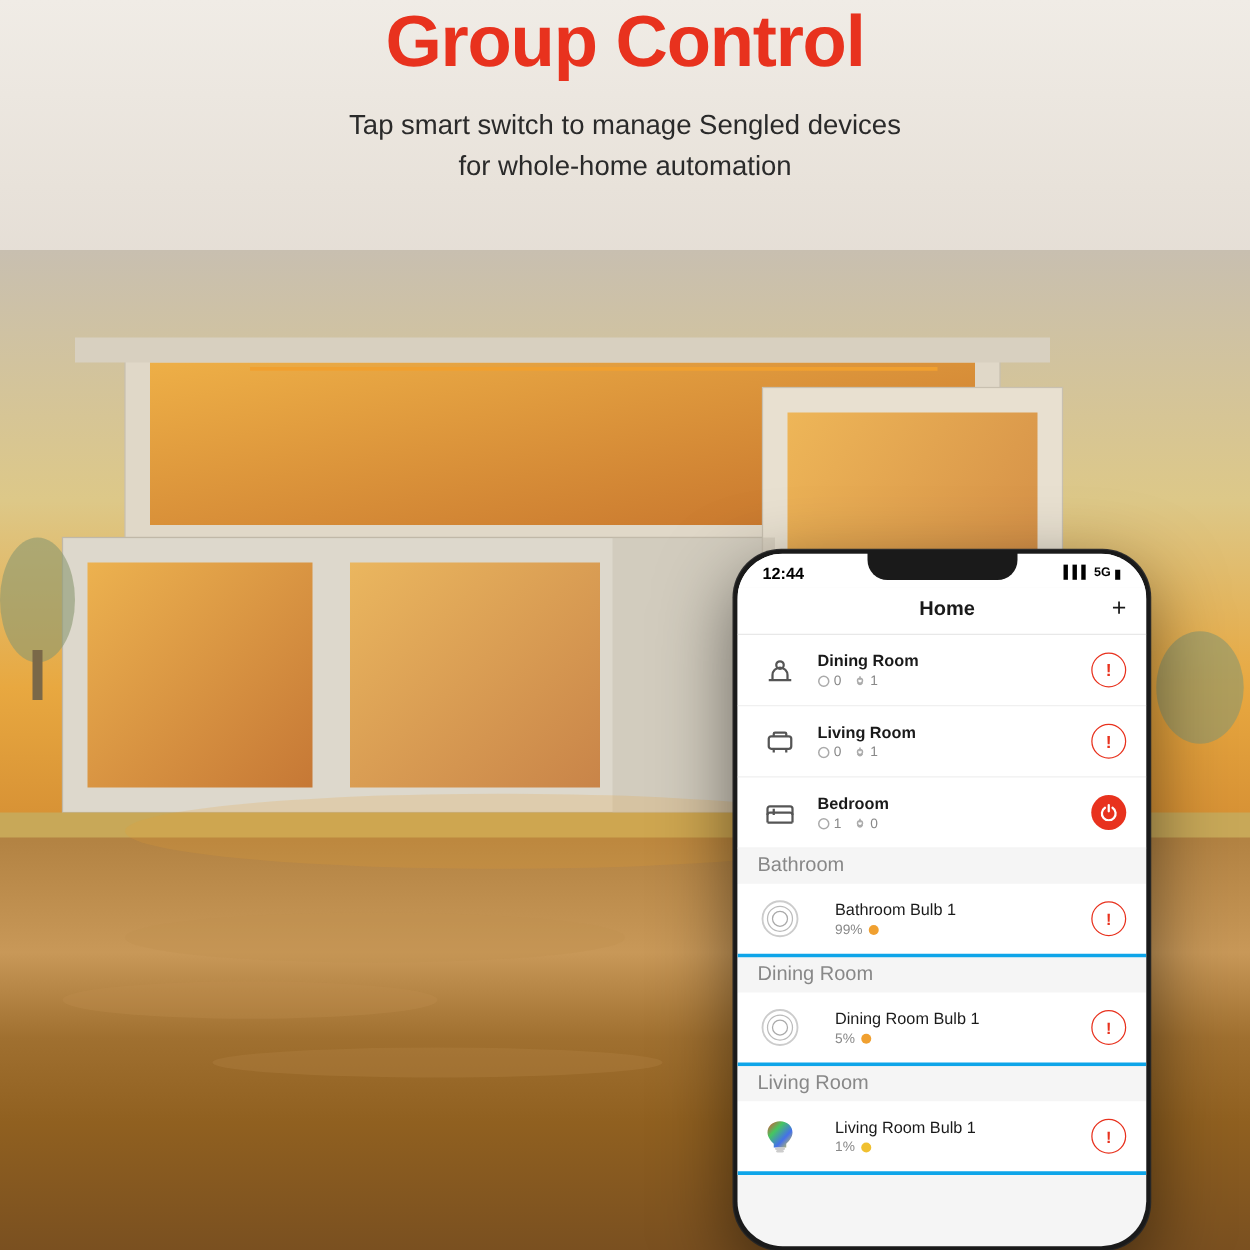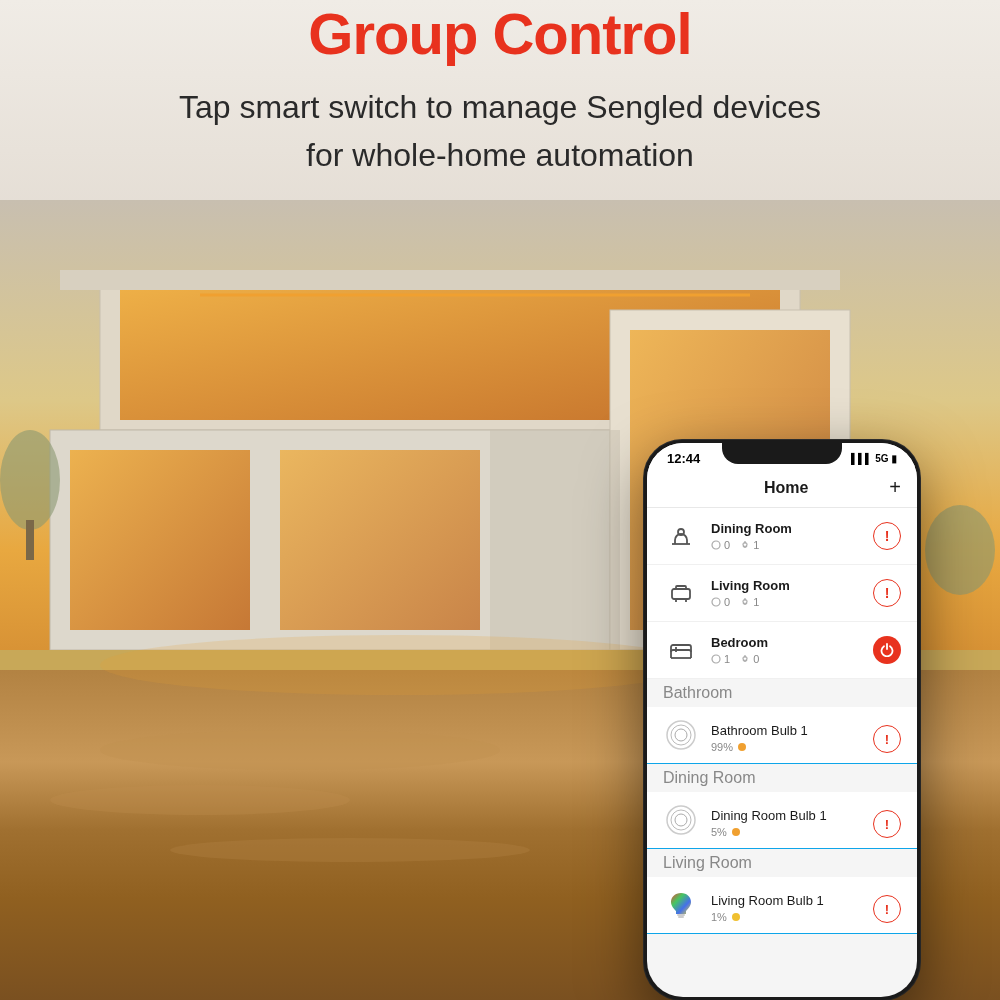--- a/index.html
+++ b/index.html
@@ -30,21 +30,21 @@
 
     .main-title {
       font-size: 58px;
       font-weight: 800;
       color: #e8321e;
       letter-spacing: -1px;
       margin-bottom: 16px;
     }
 
     .subtitle {
-      font-size: 32px;
+      font-size: 22px;
       font-weight: 400;
       color: #2a2a2a;
       line-height: 1.5;
     }
 
     
     .house-bg {
       position: absolute;
       top: 200px;
       left: 0;
@@ -79,21 +79,21 @@
         #f0a840 80%,
         #e89030 100%
       );
     }
 
     
     .phone-container {
       position: absolute;
       bottom: 0px;
       right: 80px;
-      width: 276px;
+      width: 333px;
       height: 560px;
       z-index: 20;
     }
 
     .phone-body {
       width: 100%;
       height: 100%;
       background: #1a1a1a;
       border-radius: 38px;
       padding: 3px;
@@ -237,25 +237,25 @@
       background: #f5f5f5;
       padding: 5px 16px;
       font-size: 16px;
       color: #888;
       font-weight: 500;
     }
 
     
     .device-item {
       display: flex;
-      align-items: flex-end;
+      align-items: center;
       padding: 10px 16px;
       background: #fff;
-      border-bottom: 1px solid #0ea5e9;
-      gap: 12px;
+      border-bottom: 3px solid #0ea5e9;
+      gap: 26px;
     }
 
     .device-icon {
       width: 36px;
       height: 36px;
       display: flex;
       align-items: center;
       justify-content: center;
       flex-shrink: 0;
     }

